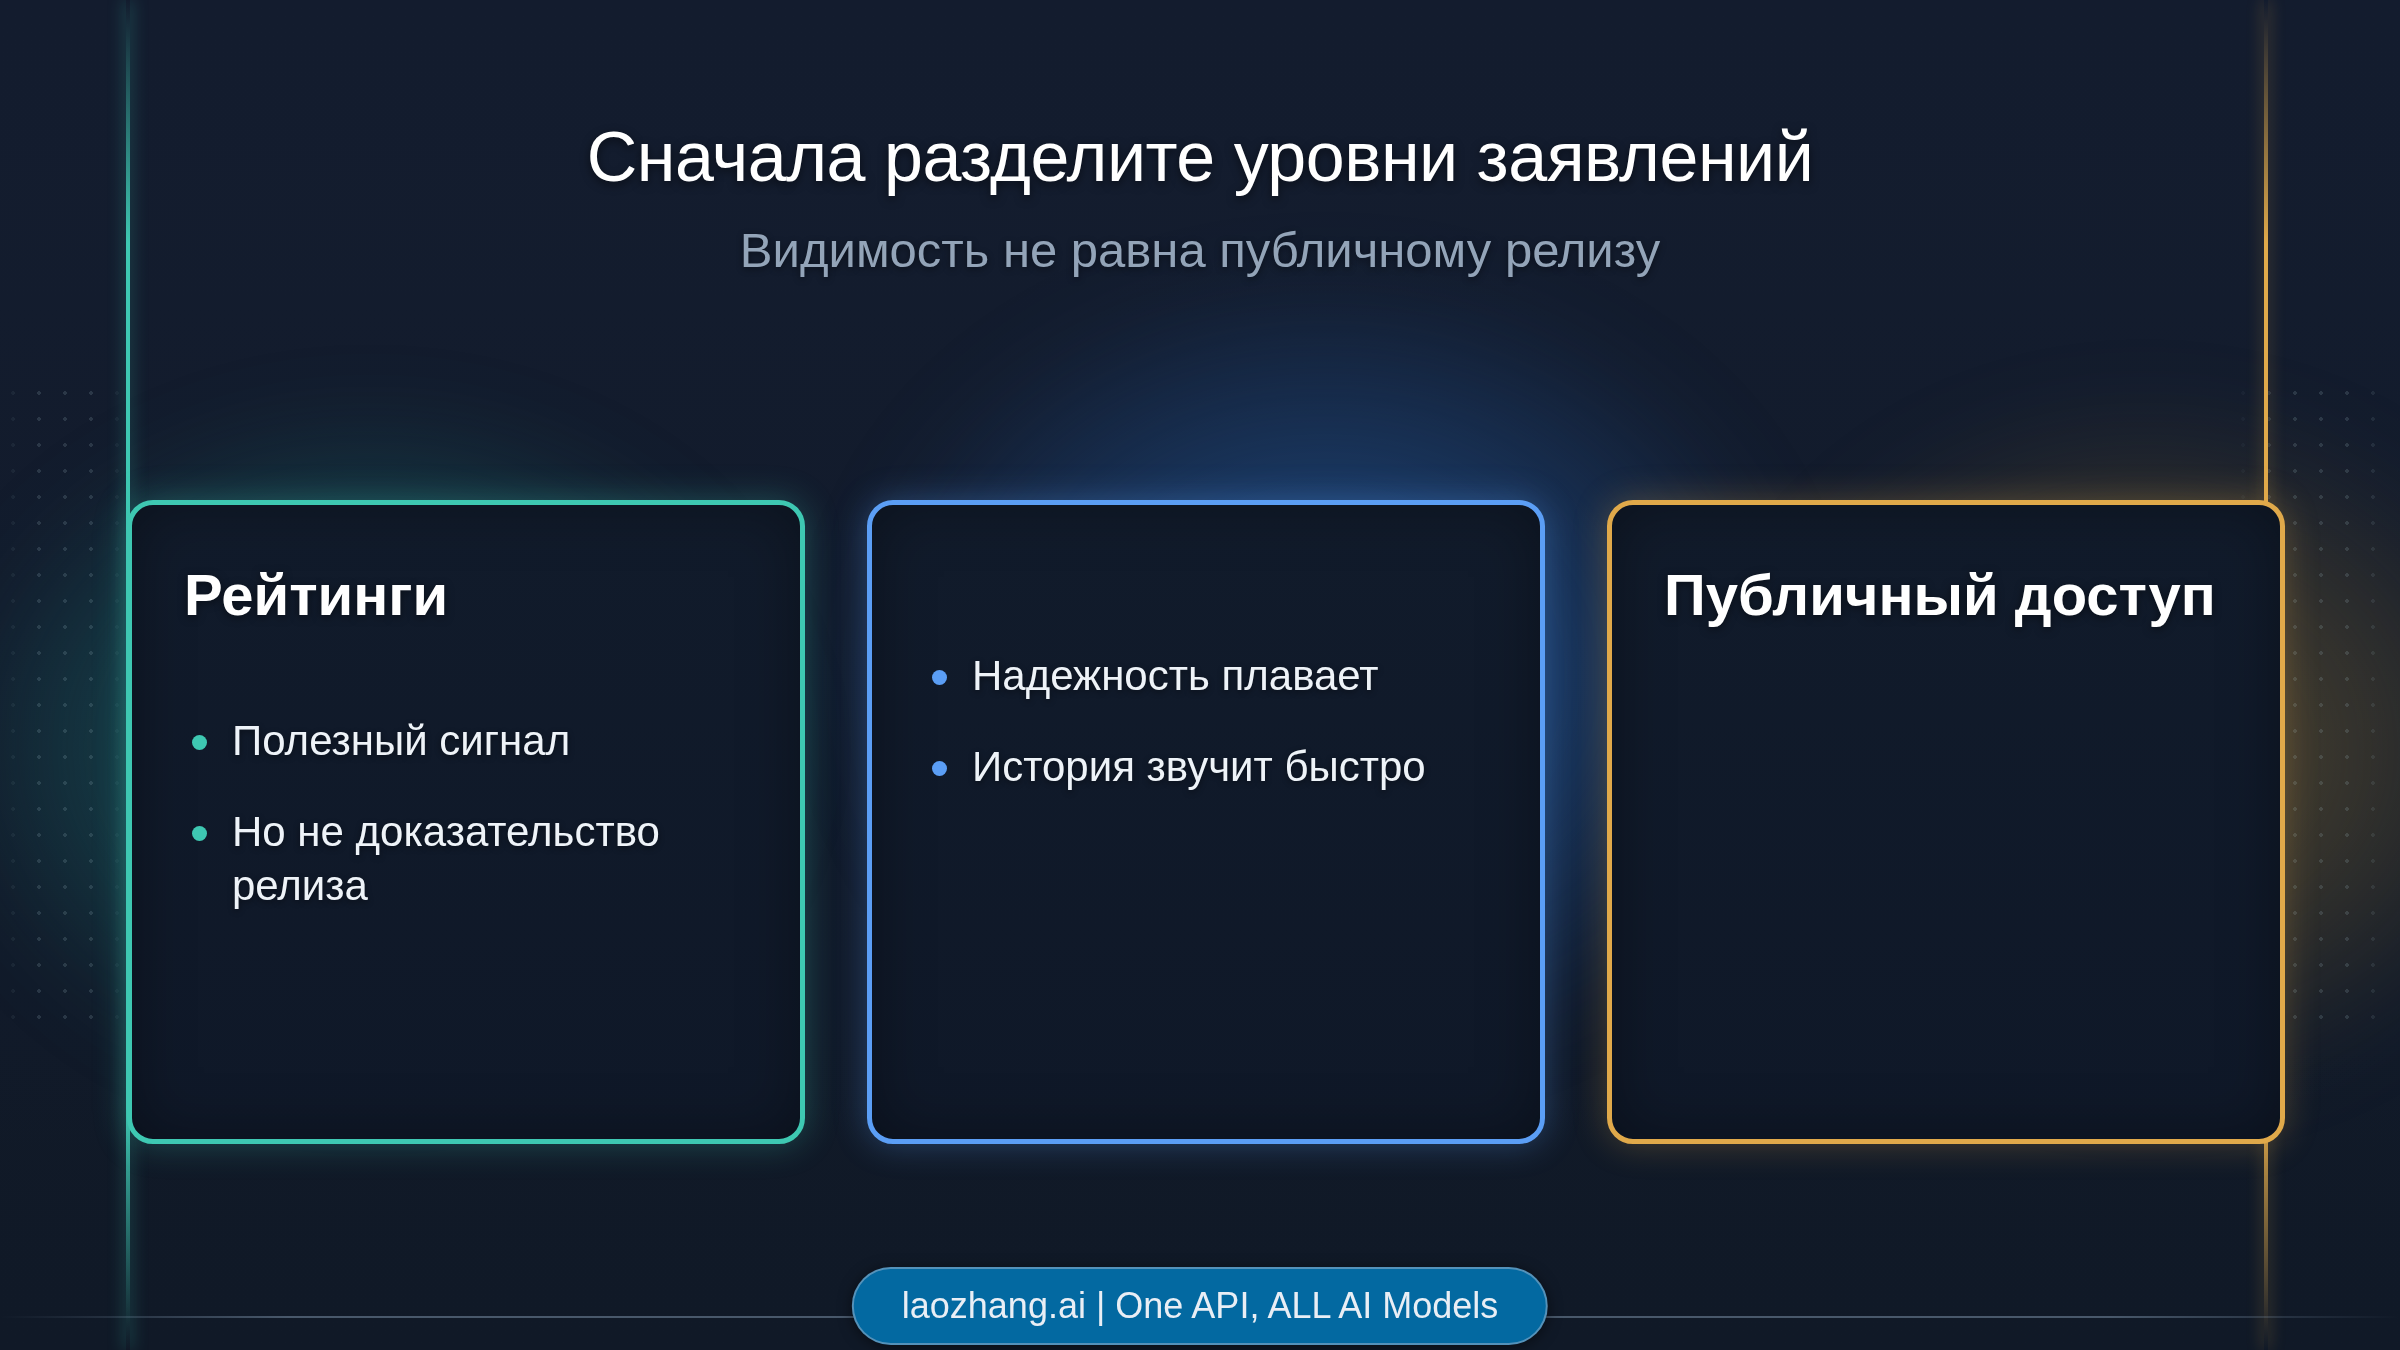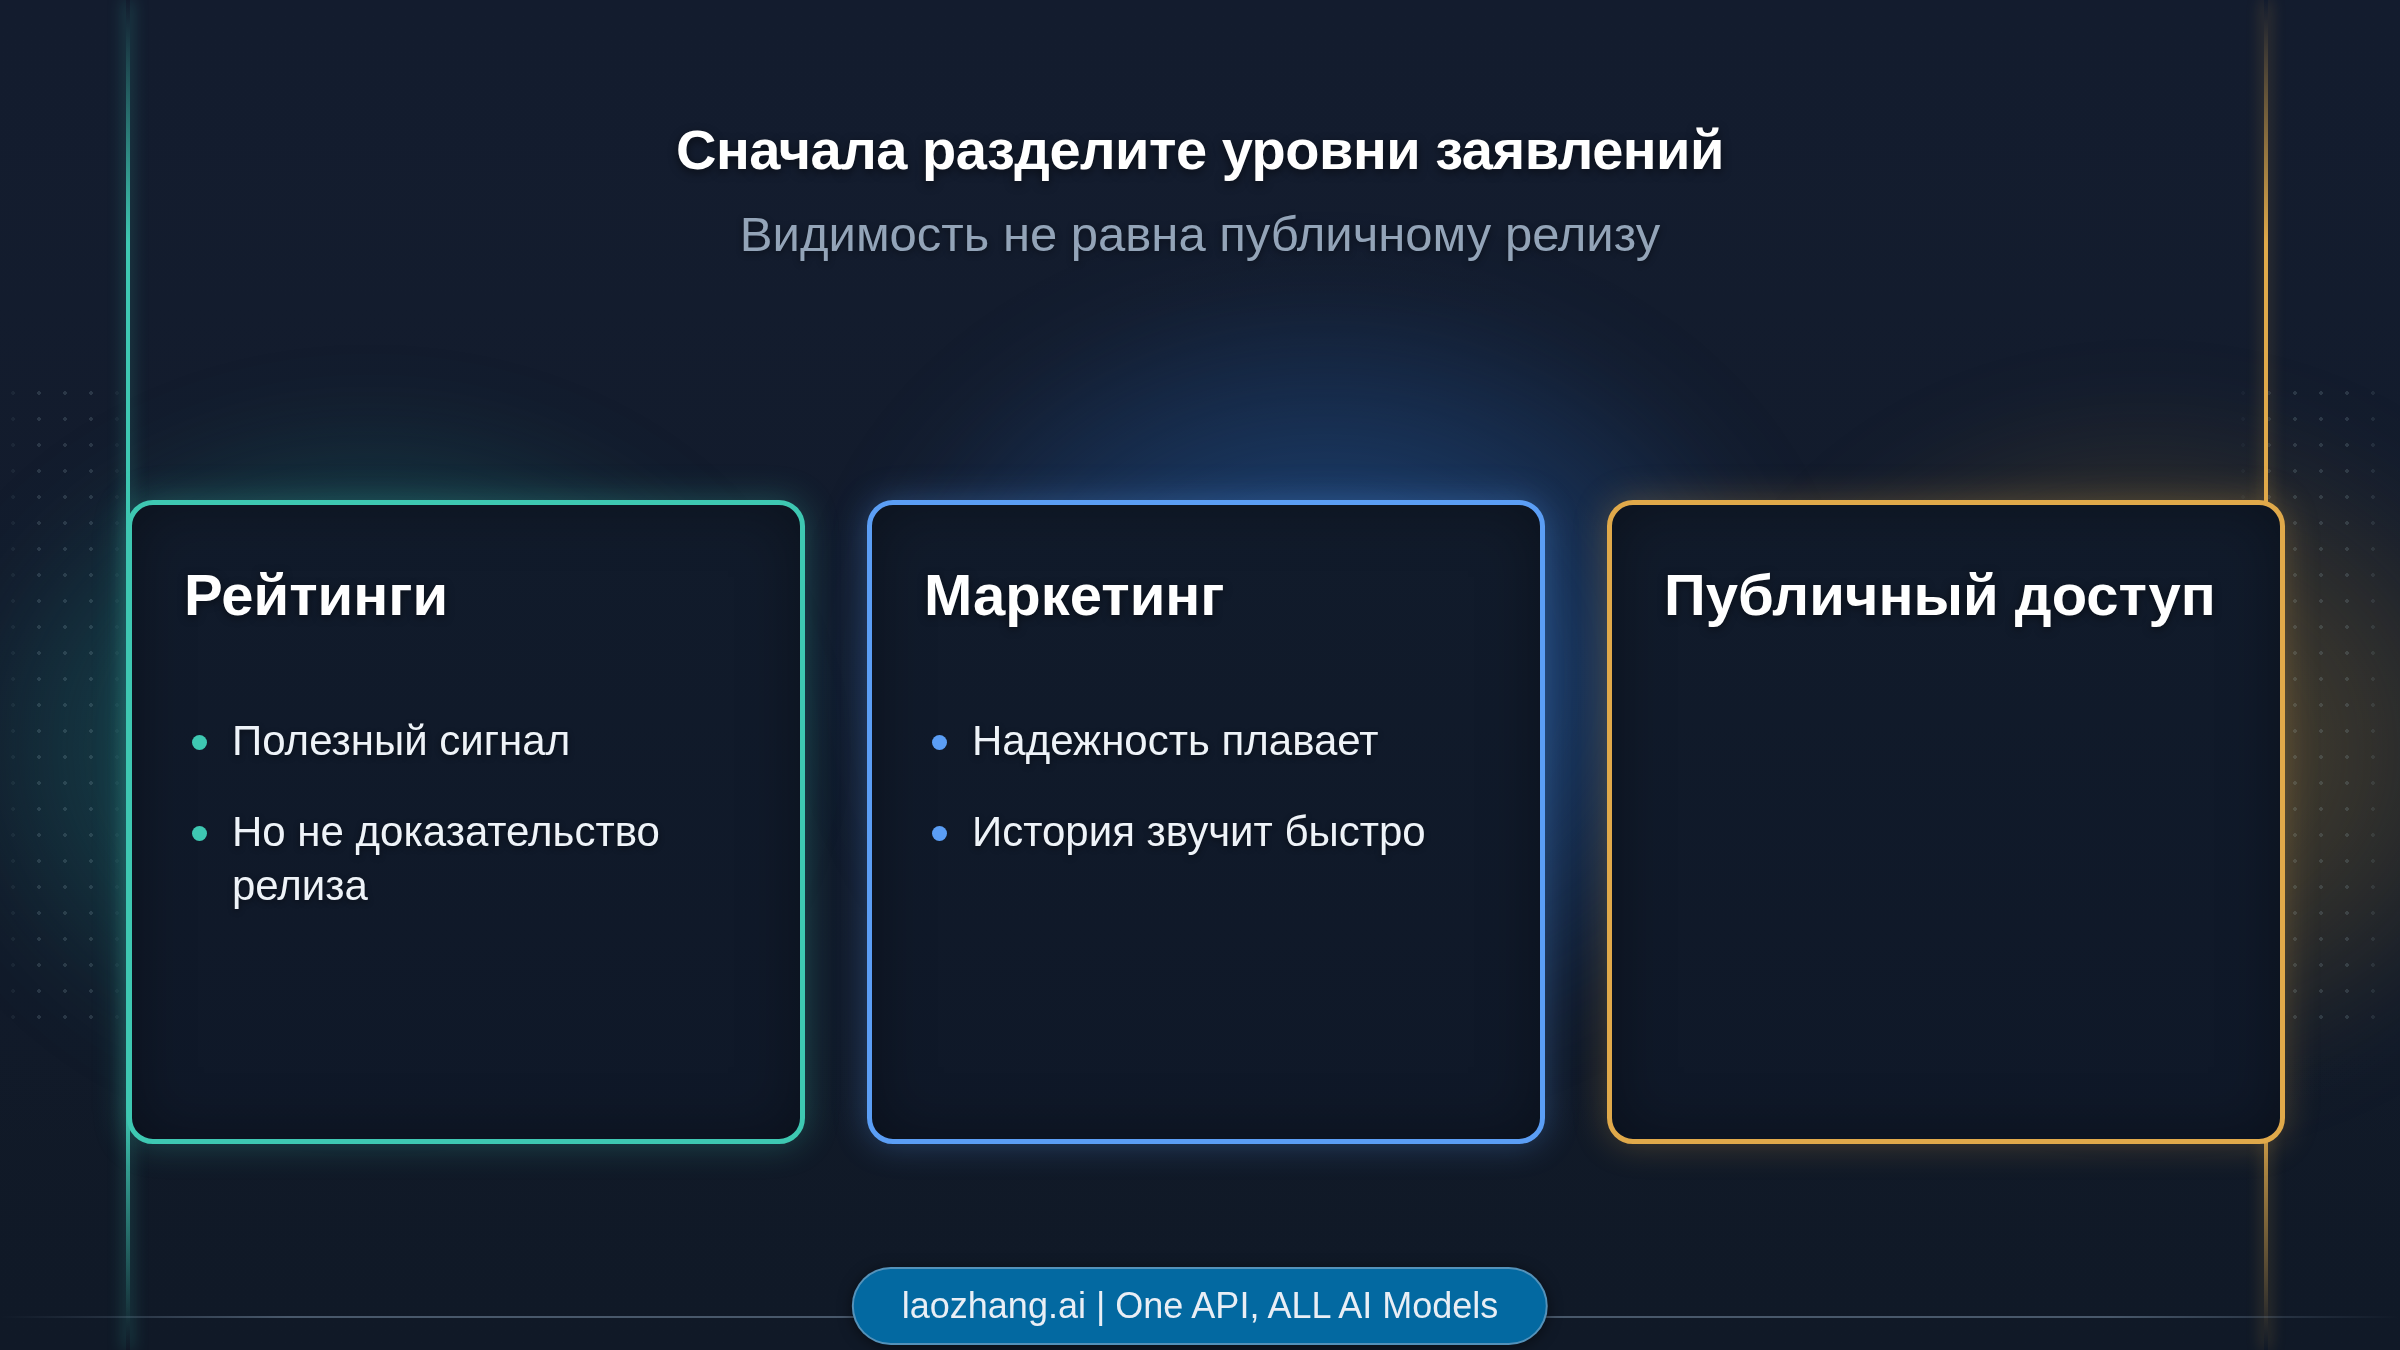--- a/index.html
+++ b/index.html
@@ -81,22 +81,22 @@
   .edge-rule-right { right: 132px; background: linear-gradient(180deg, rgba(224,169,74,0.0) 0%, #e0a94a 18%, #e0a94a 82%, rgba(224,169,74,0.0) 100%); box-shadow: 0 0 16px rgba(224,169,74,0.45); }
 
   
   .header {
     position: absolute;
     left: 0; right: 0; top: 120px;
     text-align: center;
   }
   .title {
     margin: 0;
-    font-size: 56px;
-    font-weight: bold;
+    font-size: 70px;
+    font-weight: normal;
     color: #ffffff;
     letter-spacing: -0.5px;
     line-height: 1.08;
     text-shadow: 0 3px 10px rgba(0,0,0,0.55);
   }
   .subtitle {
     margin: 26px 0 0 0;
     font-size: 49px;
     font-weight: normal;
     color: #93a4b8;
@@ -226,21 +226,20 @@
           <span>Полезный сигнал</span>
         </li>
         <li class="bullet-item">
           <span class="bullet-dot dot-teal"></span>
           <span>Но не доказательство релиза</span>
         </li>
       </ul>
     </div>
 
     <div class="card card-blue">
-      <h2 class="card-title">Маркетинг</h2>
       <ul class="card-list card-body-blue">
         <li class="bullet-item">
           <span class="bullet-dot dot-blue"></span>
           <span>Надежность плавает</span>
         </li>
         <li class="bullet-item">
           <span class="bullet-dot dot-blue"></span>
           <span>История звучит быстро</span>
         </li>
       </ul>

